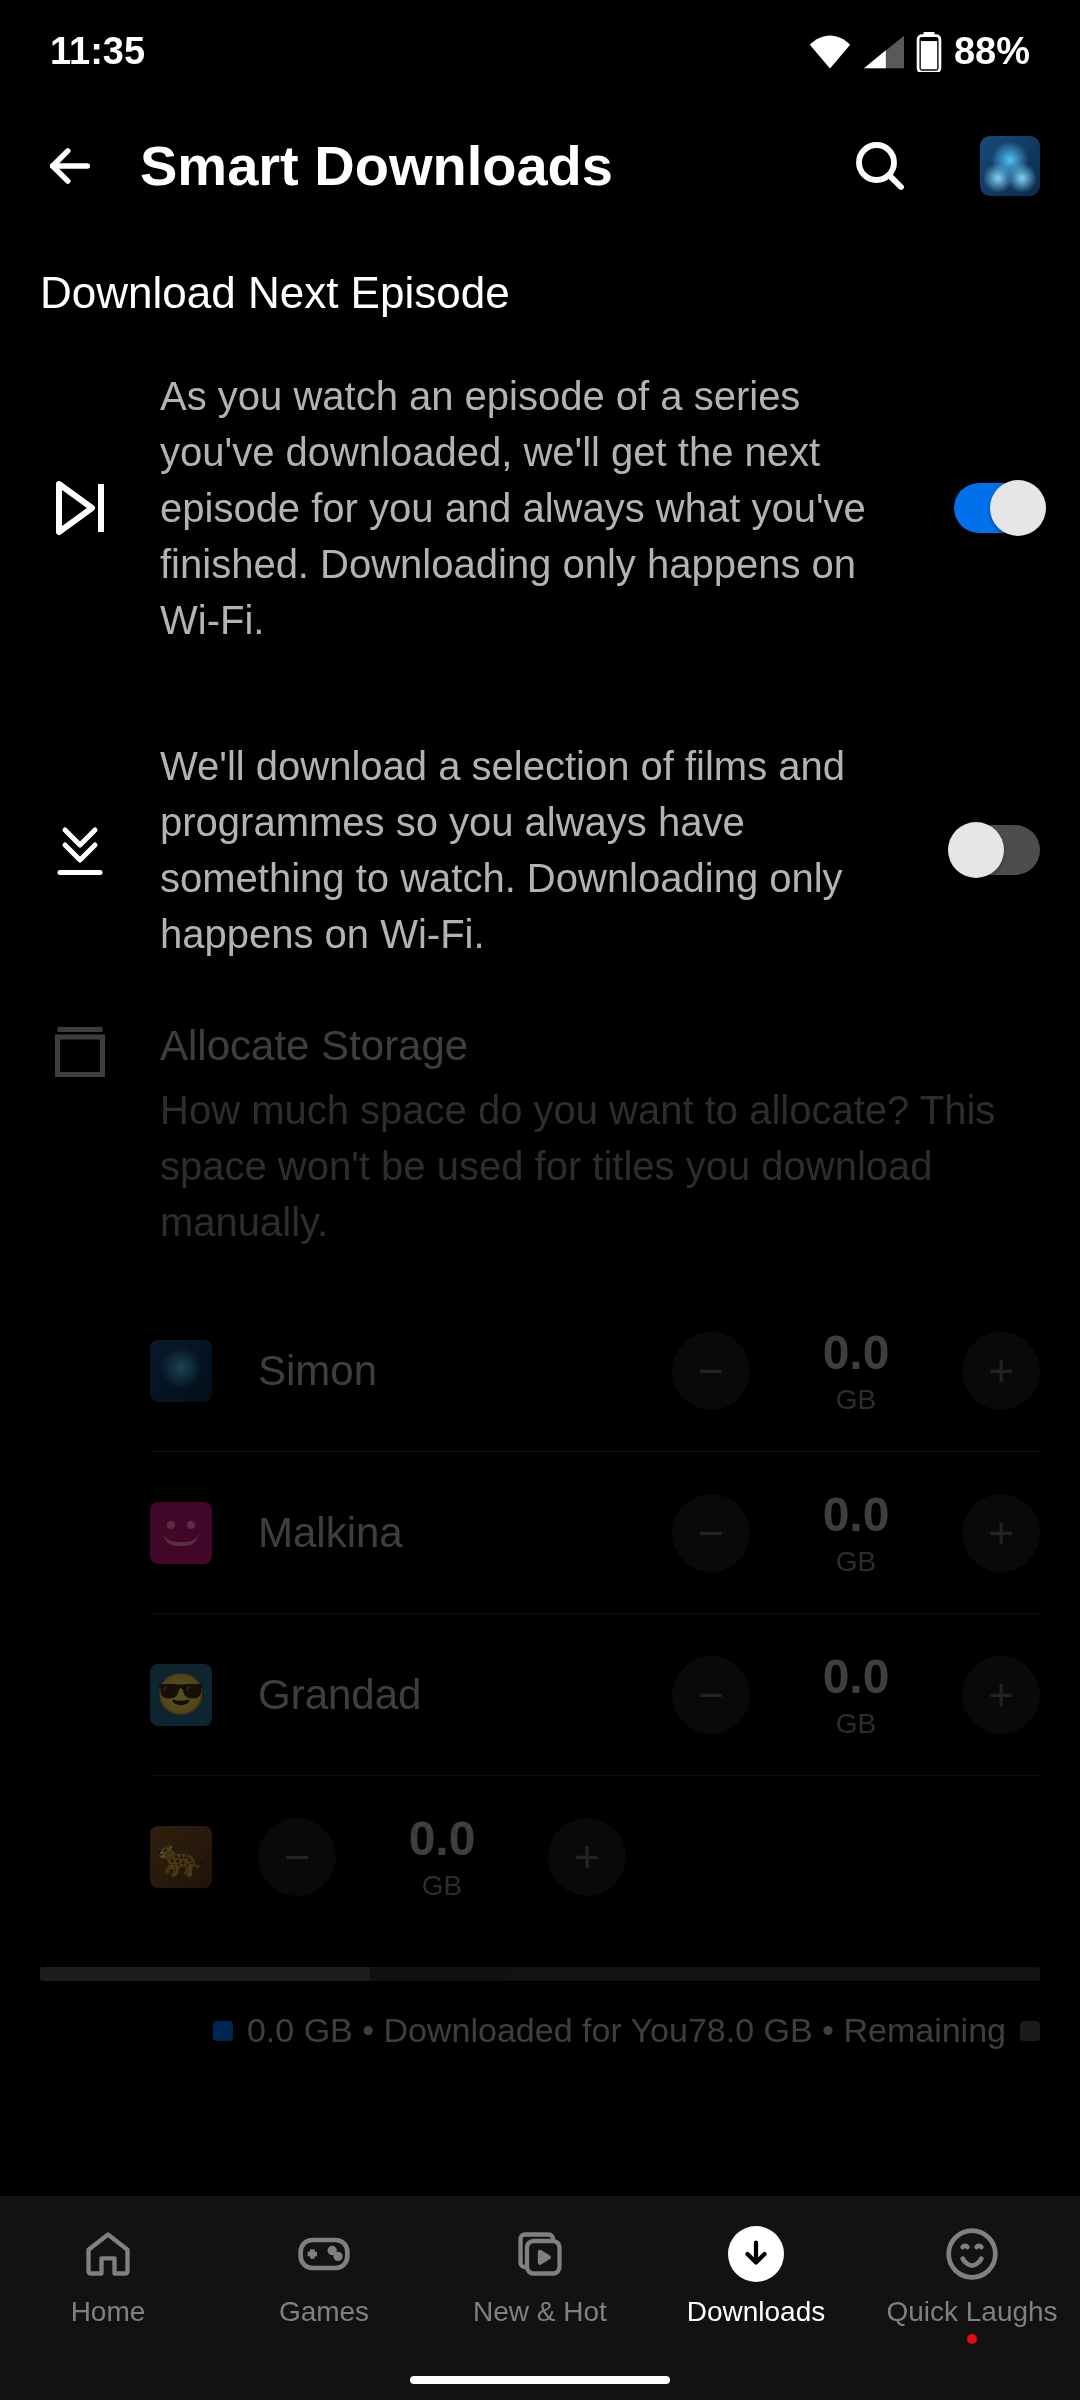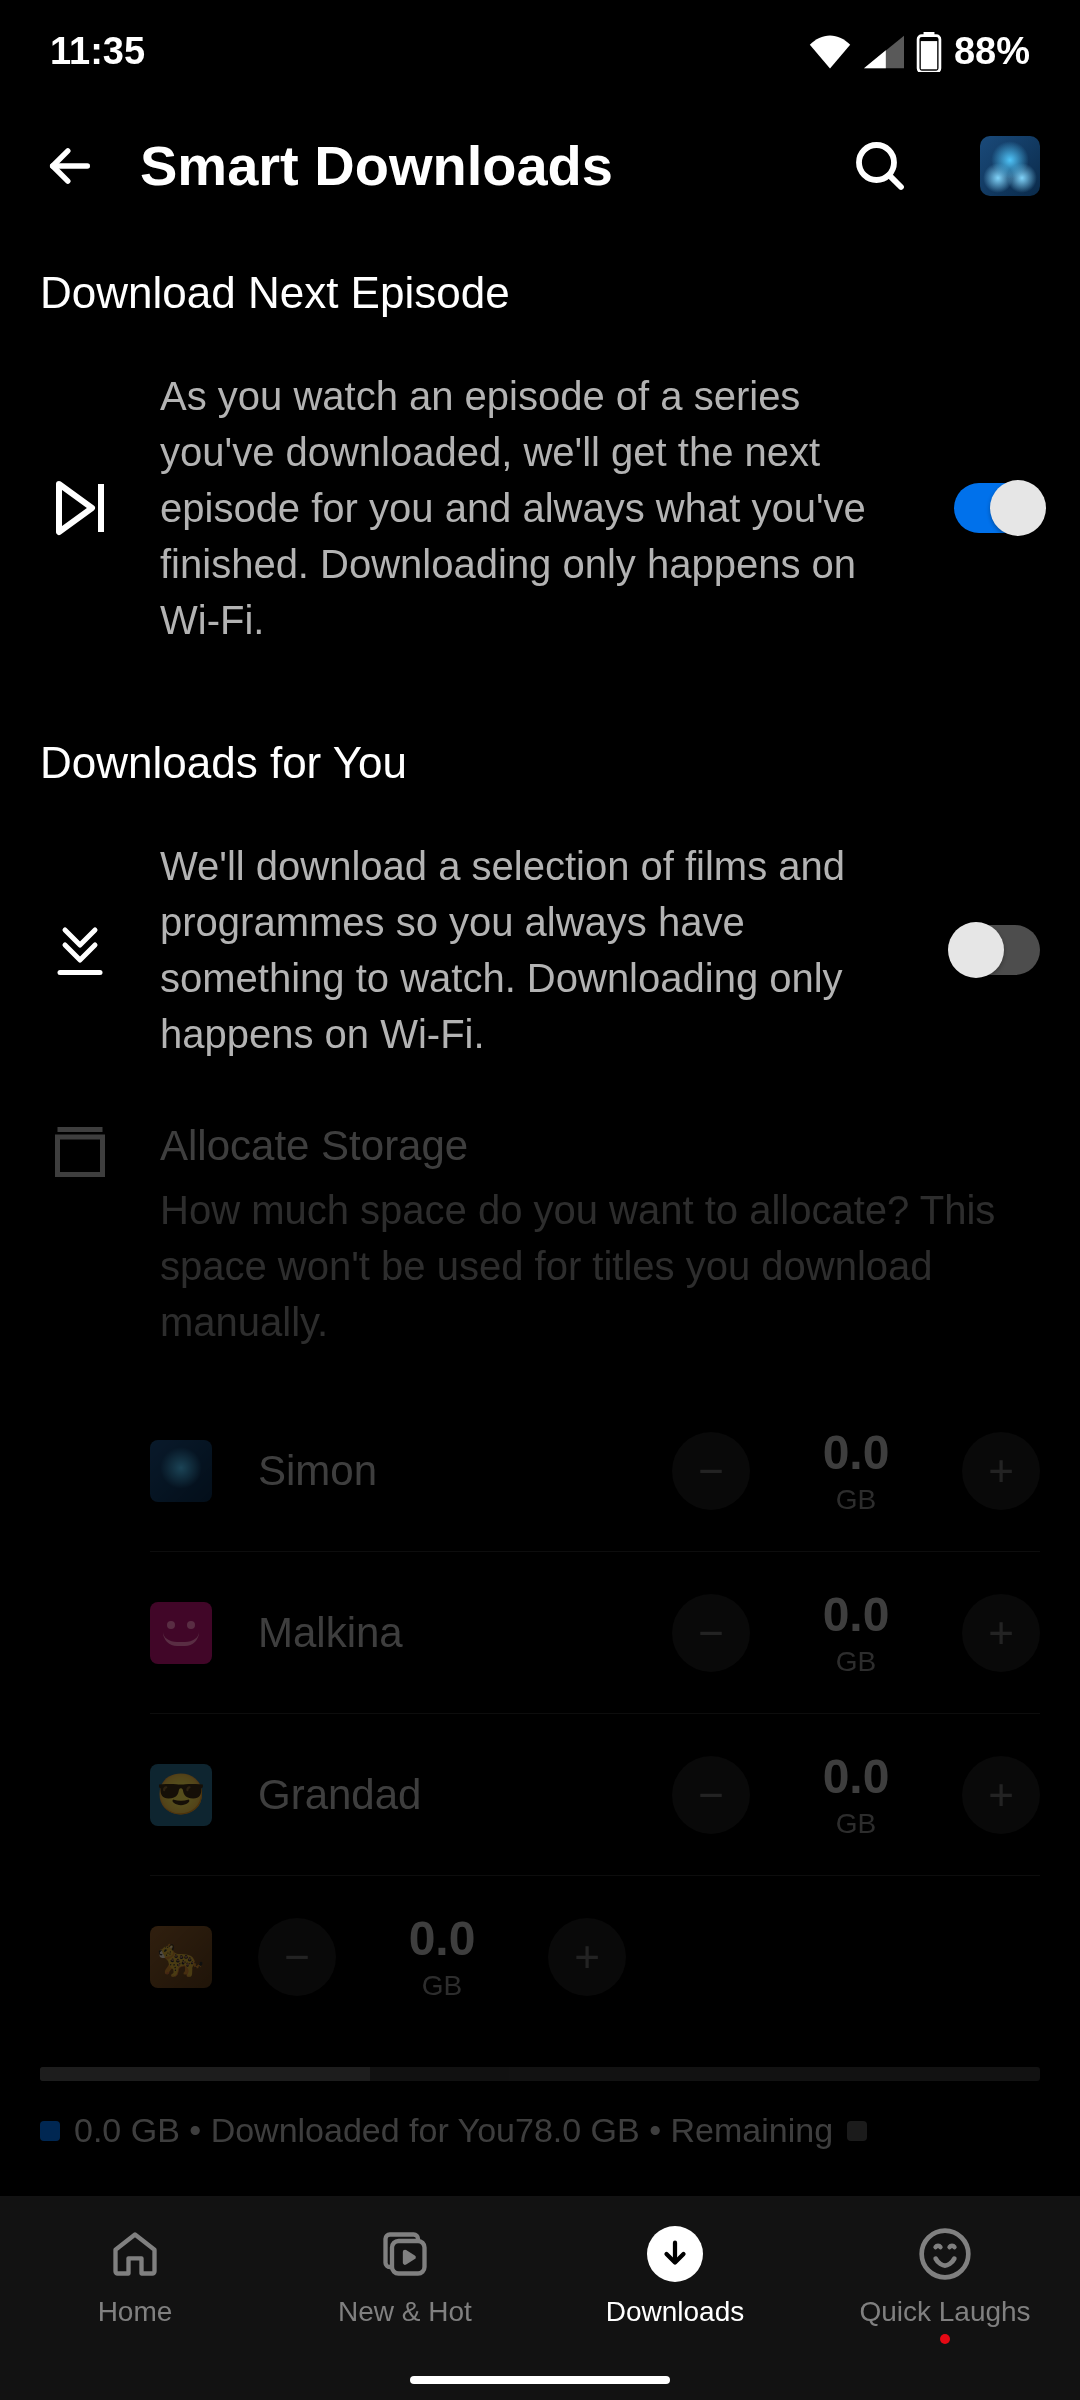--- a/index.html
+++ b/index.html
@@ -102,21 +102,21 @@
   .storage-unit { font-size: 28px; color:#808080; margin-top:4px;}
 
   .storage-bar {
     margin: 30px 40px 20px 40px; height: 14px; background:#333; border-radius:3px;
     position: relative; overflow:hidden;
   }
   .storage-bar .used {
     position:absolute; left:0; top:0; bottom:0; width:33%; background:#555;
   }
   .storage-legend {
-    display:flex; justify-content:flex-start; padding: 10px 40px;
+    display:flex; justify-content:flex-end; padding: 10px 40px;
     font-size: 34px; color:#b3b3b3;
   }
   .legend-item{display:flex;align-items:center;gap:14px;}
   .legend-swatch{width:20px;height:20px;border-radius:4px;}
   .swatch-blue{background:#0071eb;}
   .swatch-grey{background:#4d4d4d;}
 
   
   .bottom-nav {
     position: absolute; bottom: 0; left:0; right:0;
@@ -193,21 +193,20 @@
         </svg>
     </div>
     <div class="setting-desc">As you watch an episode of a series you've downloaded, we'll get the next episode for you and always what you've finished. Downloading only happens on Wi-Fi.</div>
     <div class="toggle on">
         <div class="knob"></div>
       </div>
   </div>
 </div>
 
 <div class="section" style="margin-top:60px">
-  <div class="section-title">Downloads for You</div>
   <div class="setting-row">
     <div class="setting-icon">
       <svg width="60" height="60" viewBox="0 0 24 24" fill="none" stroke="#fff" stroke-width="2" stroke-linecap="round" stroke-linejoin="round">
           <polyline points="6 4 12 10 18 4"></polyline>
           <polyline points="6 10 12 16 18 10"></polyline>
           <line x1="4" y1="21" x2="20" y2="21"></line>
         </svg>
     </div>
     <div class="setting-desc">We'll download a selection of films and programmes so you always have something to watch. Downloading only happens on Wi-Fi.</div>
     <div class="toggle off">
@@ -289,20 +288,32 @@
   <div class="nav-item">
     <div class="nav-icon">
       <svg width="52" height="52" viewBox="0 0 24 24" fill="none" stroke="#808080" stroke-width="2" stroke-linejoin="round">
           <path d="M3 10L12 3l9 7v10a1 1 0 01-1 1h-5v-7h-6v7H4a1 1 0 01-1-1V10z"></path>
         </svg>
     </div>
     <span>Home</span>
   </div>
   <div class="nav-item">
     <div class="nav-icon">
+      <svg width="56" height="56" viewBox="0 0 24 24" fill="none" stroke="#808080" stroke-width="2" stroke-linejoin="round">
+          <rect x="2" y="6" width="20" height="12" rx="5"></rect>
+          <line x1="7" y1="10" x2="7" y2="14"></line>
+          <line x1="5" y1="12" x2="9" y2="12"></line>
+          <circle cx="15.5" cy="10.5" r="1" fill="#808080"></circle>
+          <circle cx="18" cy="13" r="1" fill="#808080"></circle>
+        </svg>
+    </div>
+    <span>Games</span>
+  </div>
+  <div class="nav-item">
+    <div class="nav-icon">
       <svg width="52" height="52" viewBox="0 0 24 24" fill="none" stroke="#808080" stroke-width="2" stroke-linejoin="round">
           <rect x="6" y="6" width="15" height="15" rx="3"></rect>
           <path d="M6 18H5a2 2 0 01-2-2V5a2 2 0 012-2h11a2 2 0 012 2v1"></path>
           <polygon points="12 11 16 13.5 12 16" fill="#808080"></polygon>
         </svg>
     </div>
     <span>New &amp; Hot</span>
   </div>
   <div class="nav-item active">
     <div class="nav-icon download-circle">

